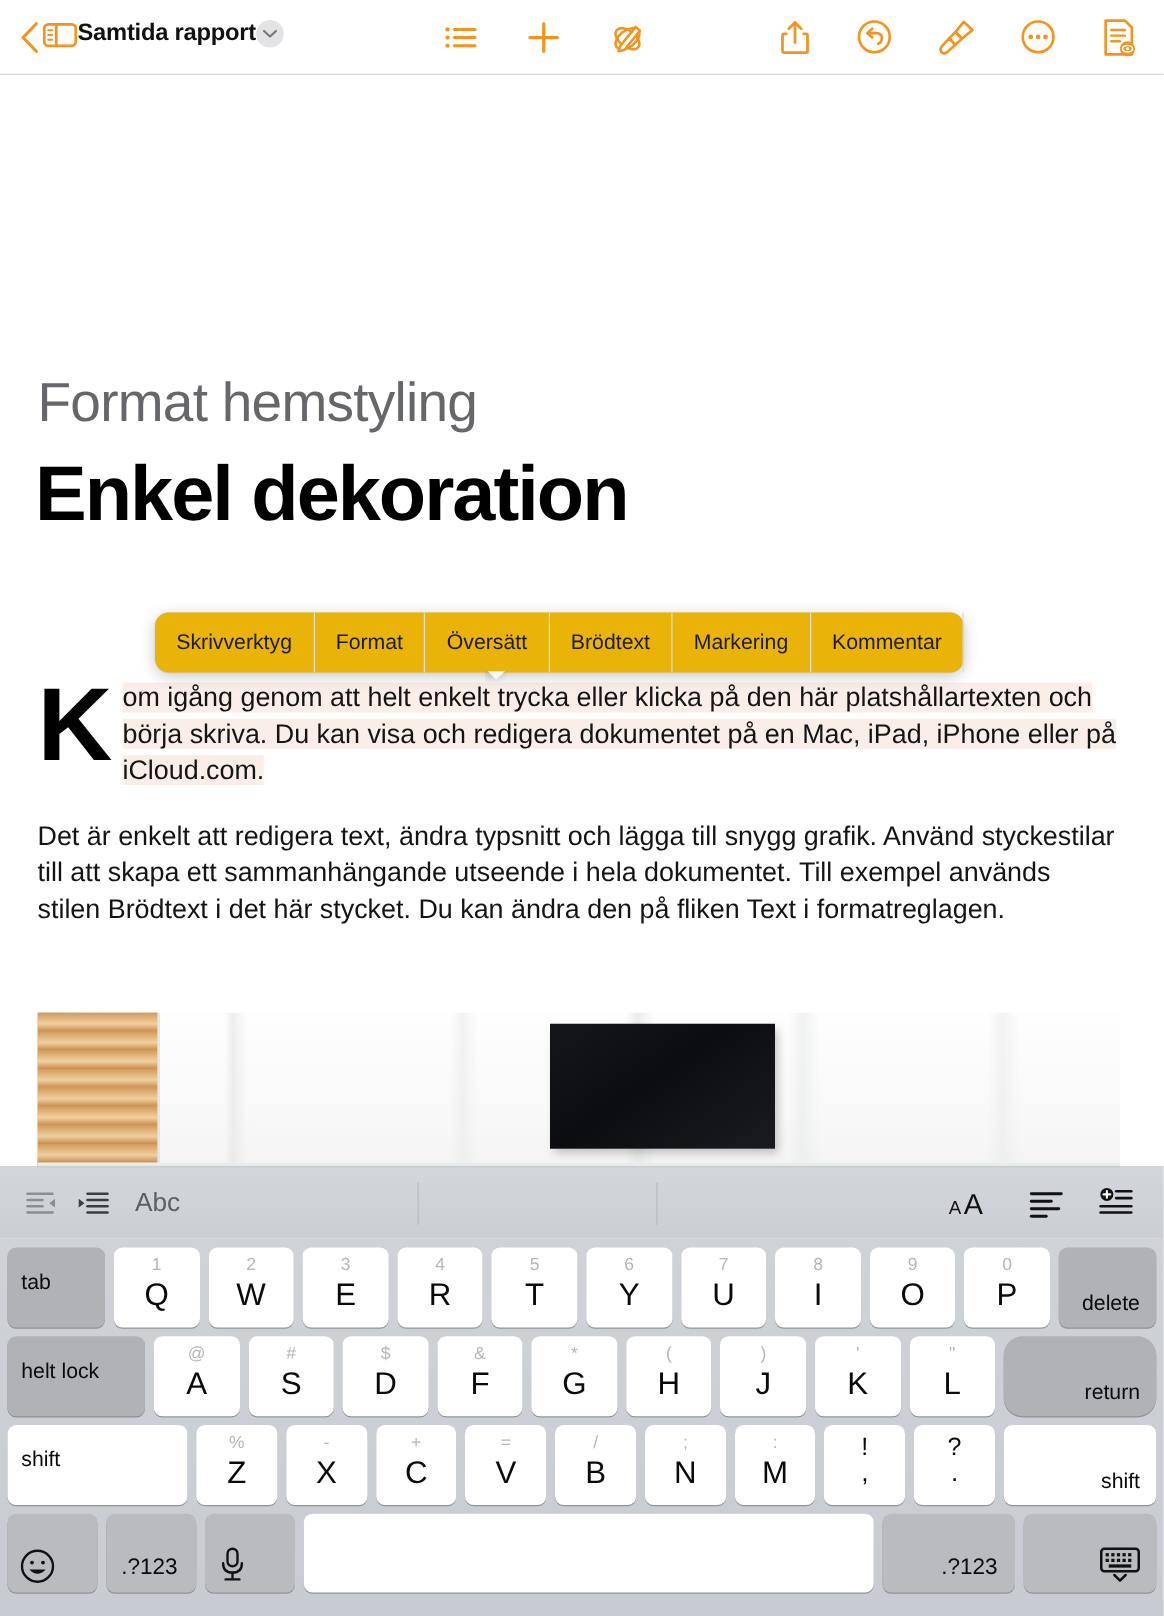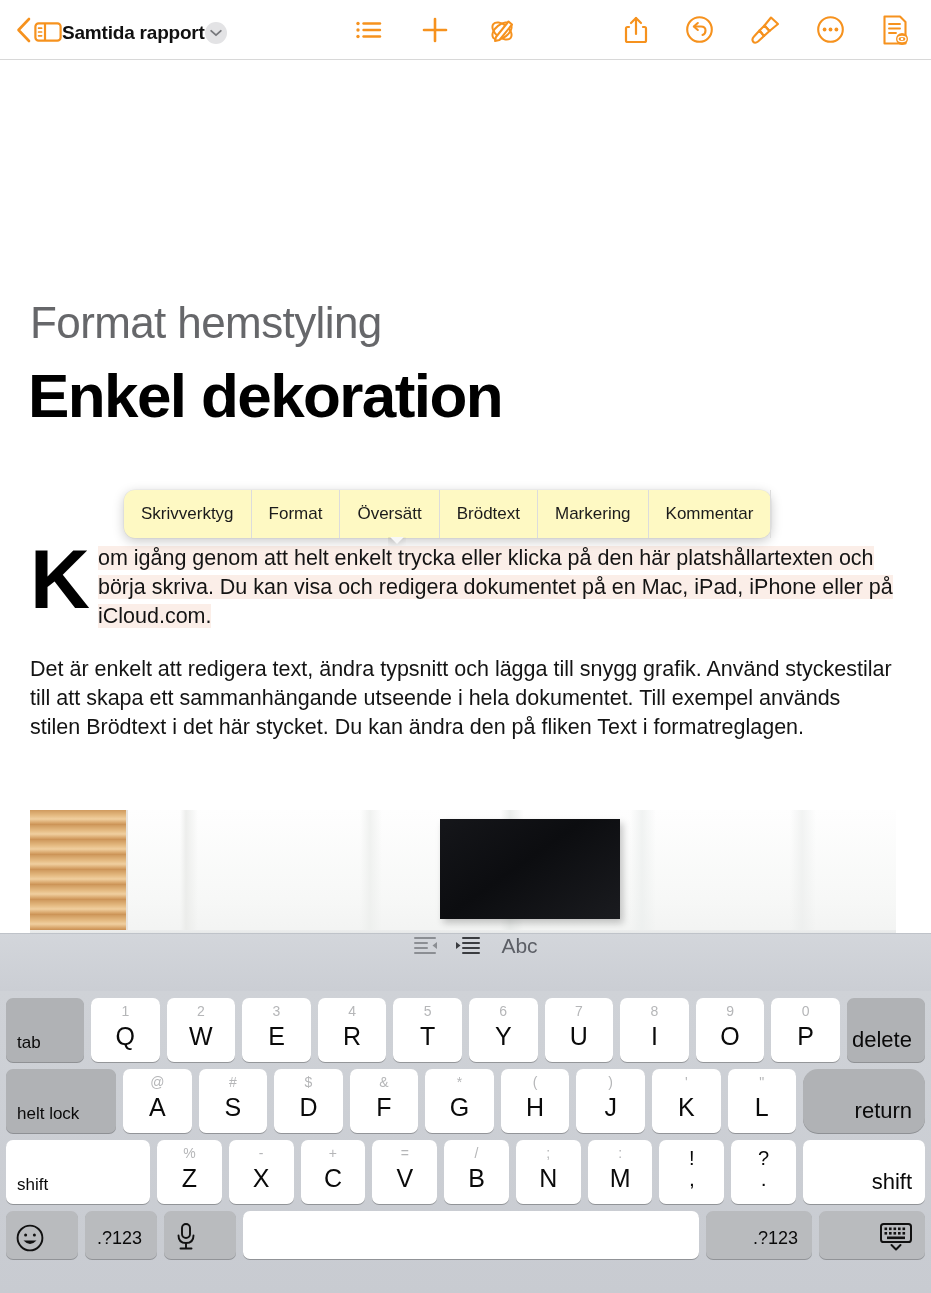--- a/index.html
+++ b/index.html
@@ -11,21 +11,21 @@
   }
   #root { position: relative; width: 931px; height: 1293px; }
 
   
   .toolbar {
     position: absolute; top: 0; left: 0; right: 0; height: 60px;
     background: #ffffff;
     border-bottom: 1px solid #d8d8d8;
     display: flex; align-items: center;
   }
-  .tb-left { display: flex; align-items: flex-end; padding-left: 14px; }
+  .tb-left { display: flex; align-items: flex-start; padding-left: 14px; }
   .tb-center { display: flex; align-items: center; gap: 38px; margin-left: 128px; }
   .tb-right { display: flex; align-items: center; gap: 36px; margin-left: auto; padding-right: 22px; }
   .ico { display: inline-flex; align-items: center; justify-content: center; }
   .ico svg { display: block; }
   .doc-title {
     font-size: 19px; font-weight: bold; color: #111; letter-spacing: -0.2px;
     white-space: nowrap;
   }
   .chevron-pill {
     width: 22px; height: 22px; border-radius: 50%;
@@ -43,21 +43,21 @@
     font-size: 44px; color: #66676a; font-weight: normal; letter-spacing: -0.6px;
   }
   .h-main {
     position: absolute; top: 300px; left: 28px;
     font-size: 62px; font-weight: bold; color: #000; letter-spacing: -1.6px;
   }
 
   
   .popup {
     position: absolute; top: 430px; left: 124px;
-    background: #fef9c3;
+    background: #eab308;
     border-radius: 11px;
     box-shadow: 0 3px 12px rgba(0,0,0,0.22), 0 0 0 0.5px rgba(0,0,0,0.06);
     display: flex; align-items: stretch; height: 48px;
     overflow: visible;
     z-index: 20;
   }
   .popup-item {
     display: flex; align-items: center; justify-content: center;
     padding: 0 17px;
     font-size: 17px; color: #1b1b1b;
@@ -132,21 +132,20 @@
     position: absolute; left: 0; right: 0; bottom: 0; height: 6px;
     background: linear-gradient(180deg, #eceded 0%, #e2e4e5 100%);
   }
 
   
   .kb-accessory {
     position: absolute; left: 0; right: 0; top: 933px; height: 58px;
     background: linear-gradient(180deg, #d3d6db 0%, #cbced4 100%);
     display: flex; align-items: center;
     border-top: 1px solid #bfc3c9;
-    flex-direction: column;
   }
   .acc-left { display: flex; align-items: center; gap: 16px; padding-left: 20px; }
   .acc-abc { font-size: 21px; color: #5c5f66; margin-left: 4px; }
   .acc-div { width: 1px; height: 34px; background: #b9bcc2; }
   .acc-sp1 { flex: 0 0 190px; }
   .acc-sp2 { flex: 0 0 190px; }
   .acc-right { display: flex; align-items: center; gap: 28px; margin-left: auto; padding-right: 24px; }
 
   
   .keyboard {
@@ -169,35 +168,35 @@
     font-size: 25px; color: #0a0a0a; font-weight: normal;
     margin-top: 13px;
   }
   .key .hint {
     position: absolute; top: 5px; left: 0; right: 0; text-align: center;
     font-size: 14px; color: #b5b6b8;
   }
   .key.dark { background: #b0b2b5; box-shadow: 0 1px 0 rgba(0,0,0,0.3); }
   .key.dark2 { background: #b9bbbe; }
   .key.mod {
-    align-items: flex-end; justify-content: flex-start;
+    justify-content: flex-start;
     padding: 0 0 9px 11px;
   }
   .key.mod .main { font-size: 17px; margin-top: 0; }
   .key.mod-r { align-items: flex-end; justify-content: flex-end; padding: 0 13px 9px 0; }
-  .key.mod-r .main { font-size: 22px; margin-top: 0; }
+  .key.mod-r .main { font-size: 17px; margin-top: 0; }
   .key.punct .main { font-size: 21px; margin-top: 14px; }
   .key.punct .hint { font-size: 20px; top: 7px; color: #0a0a0a; }
   .k-tab { flex: 0 0 78px; }
   .k-del { flex: 0 0 78px; }
   .k-caps { flex: 0 0 110px; }
   .k-ret { flex: 0 0 122px; border-radius: 15px; }
   .k-shiftL { flex: 0 0 144px; }
   .k-shiftR { flex: 0 0 122px; }
-  .krow.bottom { height: 48px; gap: 7px; justify-content: center; }
+  .krow.bottom { height: 63px; gap: 7px; justify-content: center; }
   .k-emoji { flex: 0 0 72px; }
   .k-num { flex: 0 0 72px; }
   .k-mic { flex: 0 0 72px; }
   .k-space { flex: 1 1 auto; }
   .k-num2 { flex: 0 0 106px; }
   .k-hide { flex: 0 0 106px; }
   .key.num-r { align-items: flex-end; justify-content: flex-end; padding: 0 14px 10px 0; }
   .key.num-r .main { font-size: 18px; margin-top: 0; }
   .key.num-l { align-items: flex-end; justify-content: flex-start; padding: 0 0 10px 12px; }
   .key.num-l .main { font-size: 18px; margin-top: 0; }

